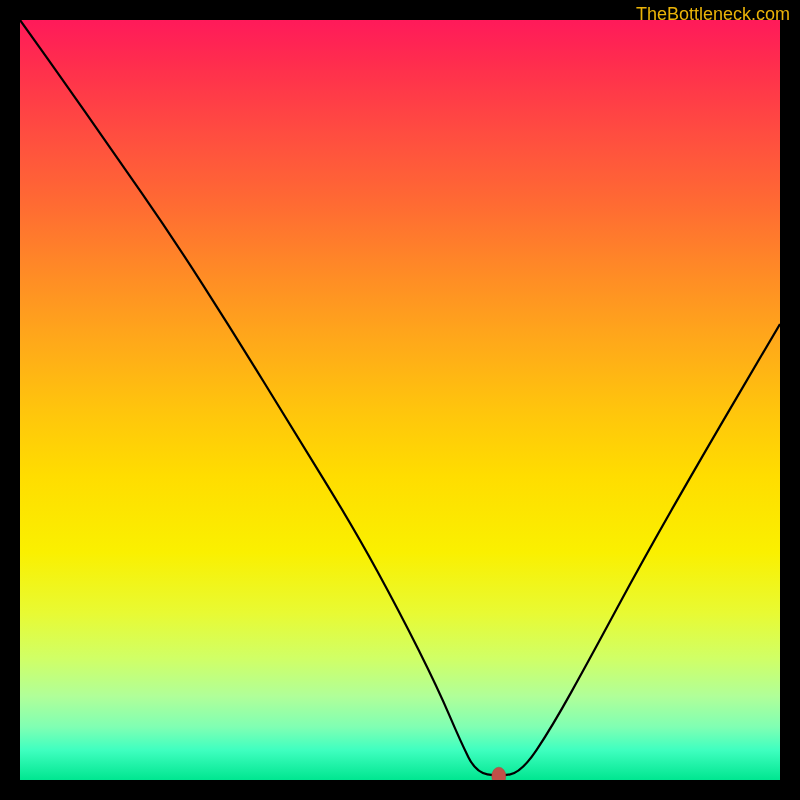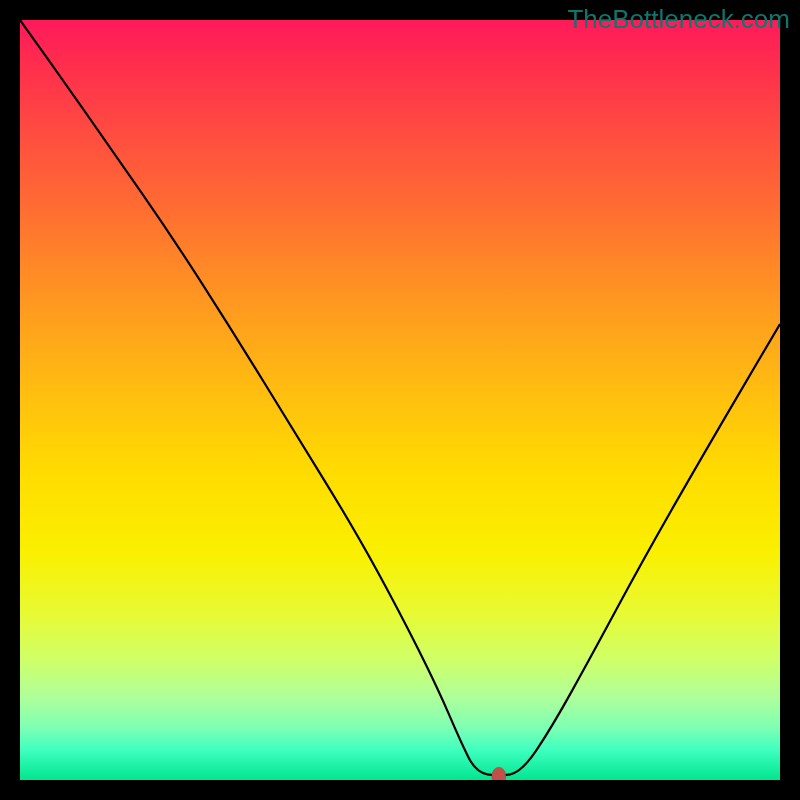--- a/index.html
+++ b/index.html
@@ -1,17 +1,17 @@
 <!DOCTYPE html>
 <html><head>
 <meta charset="utf-8">
 <style>
   * { margin: 0; padding: 0; box-sizing: border-box; }
   body { width: 800px; height: 800px; background: #000; position: relative; font-family: Arial, sans-serif; }
-  .watermark { position: absolute; top: 4px; right: 10px; color: #0f766e; font-size: 26px; font-weight: normal; z-index: 10; }
+  .watermark { position: absolute; top: 4px; right: 10px; color: #eab308; font-size: 18px; font-weight: normal; z-index: 10; }
   .plot-area { position: absolute; top: 20px; left: 20px; width: 760px; height: 760px; }
   .gradient-bg { position: absolute; top: 0; left: 0; width: 100%; height: 100%;
     background: linear-gradient(to bottom,
       #ff1a5a 0%,
       #ff2e4d 6%,
       #ff4d40 15%,
       #ff6a33 24%,
       #ff8a26 33%,
       #ffa81a 42%,
       #ffc40d 51%,

